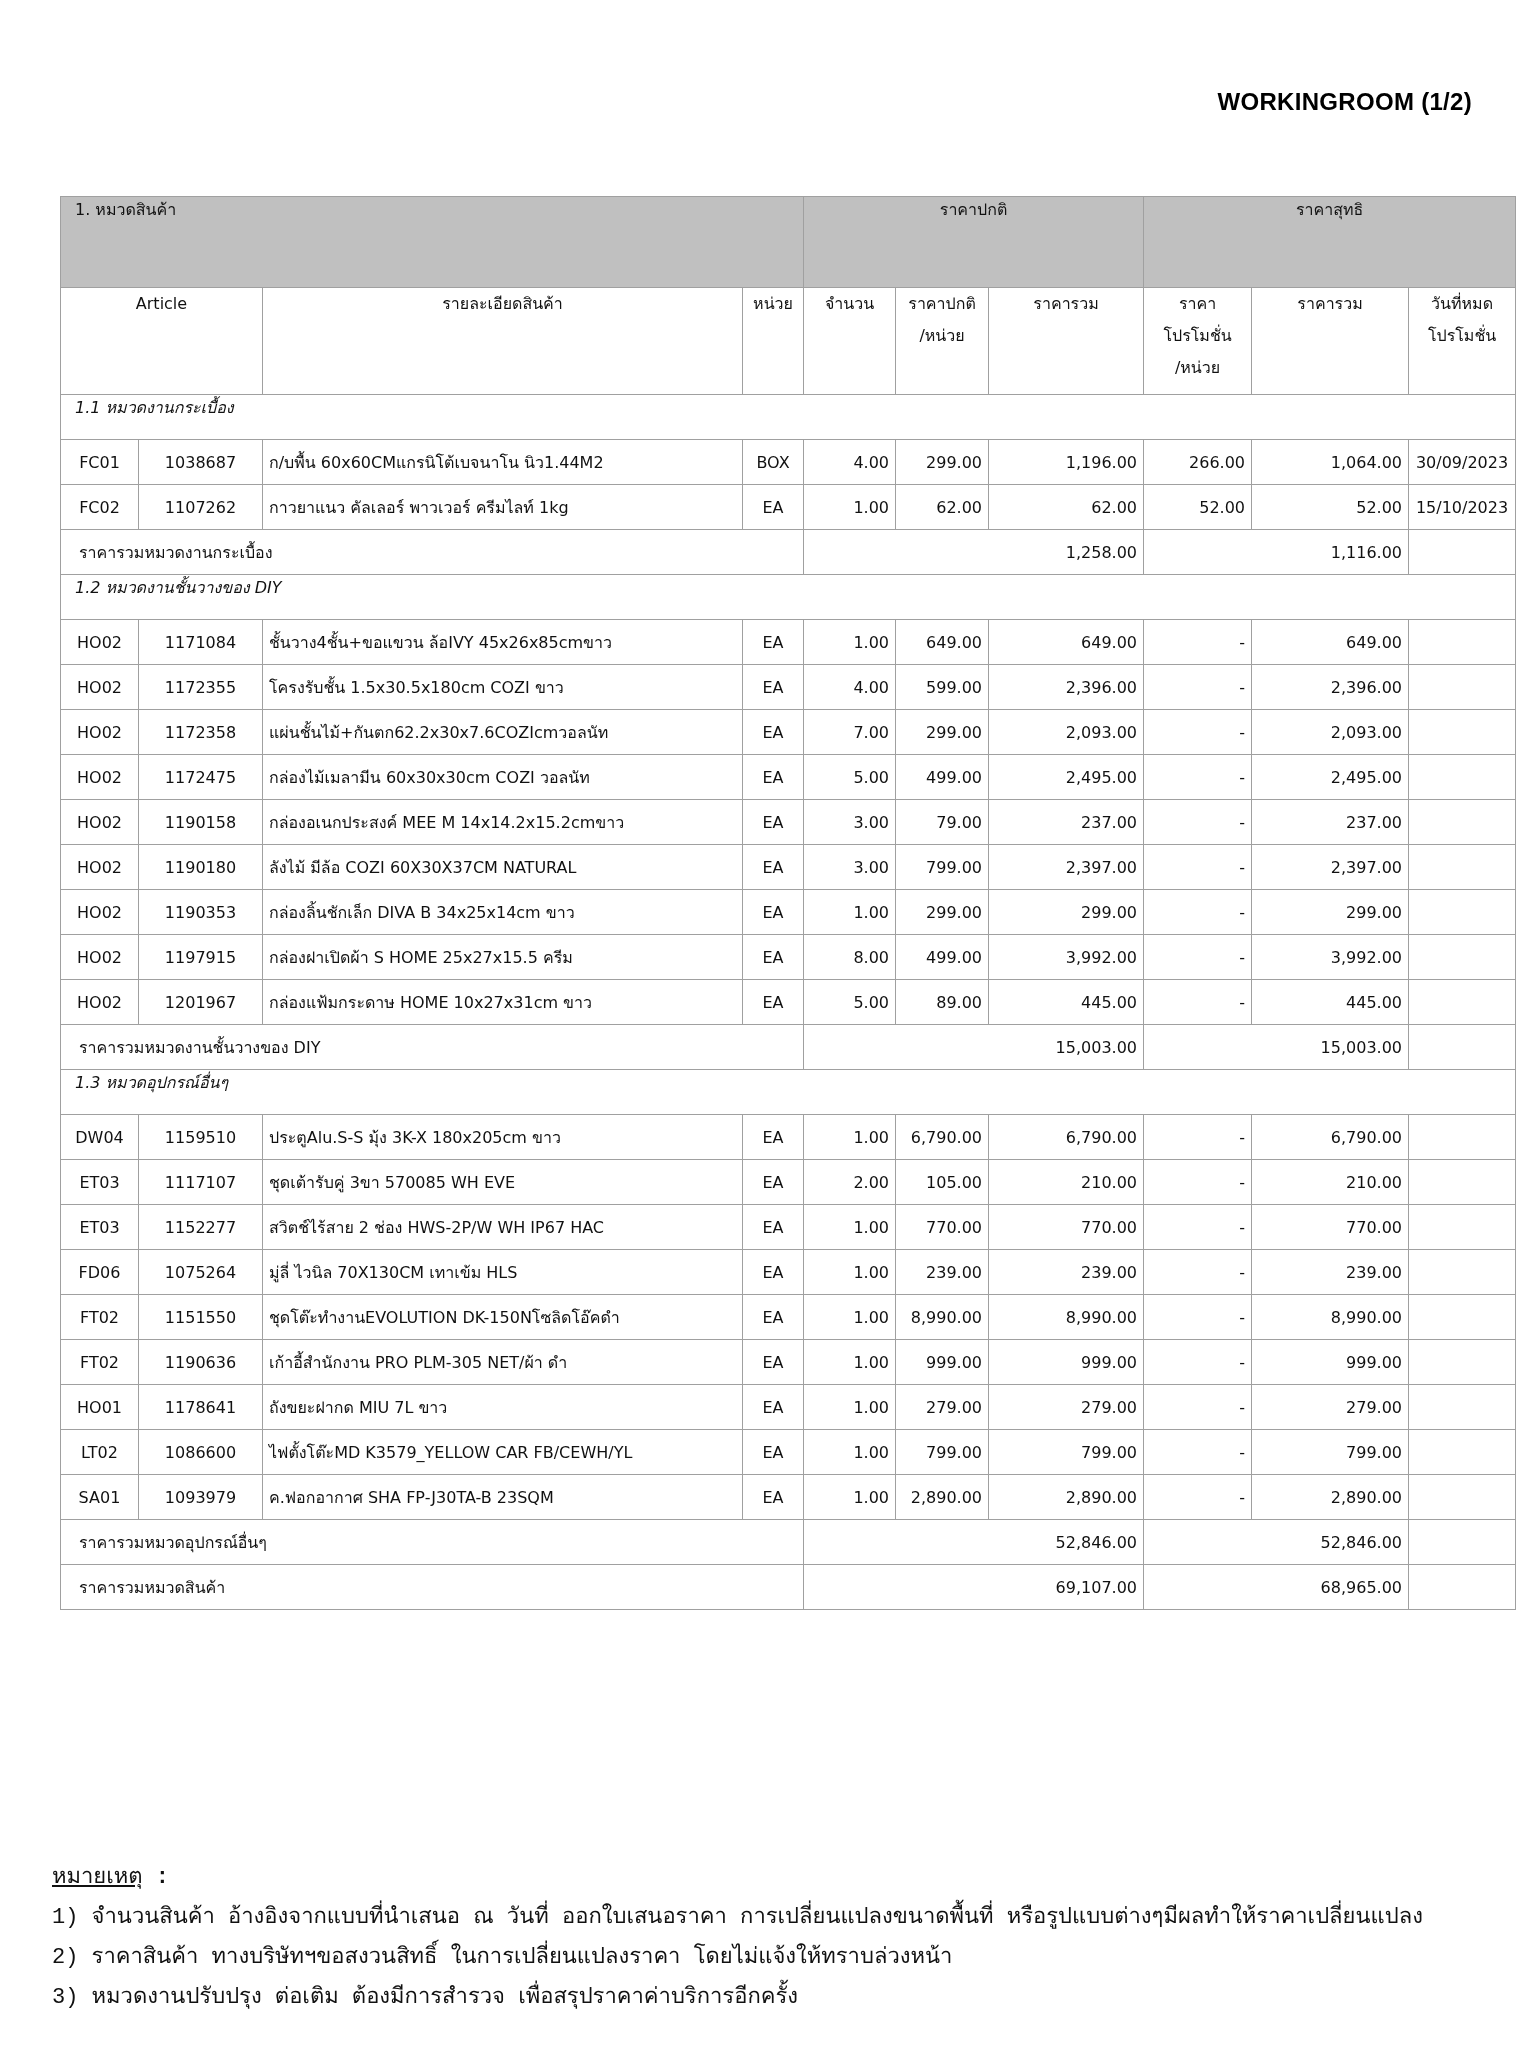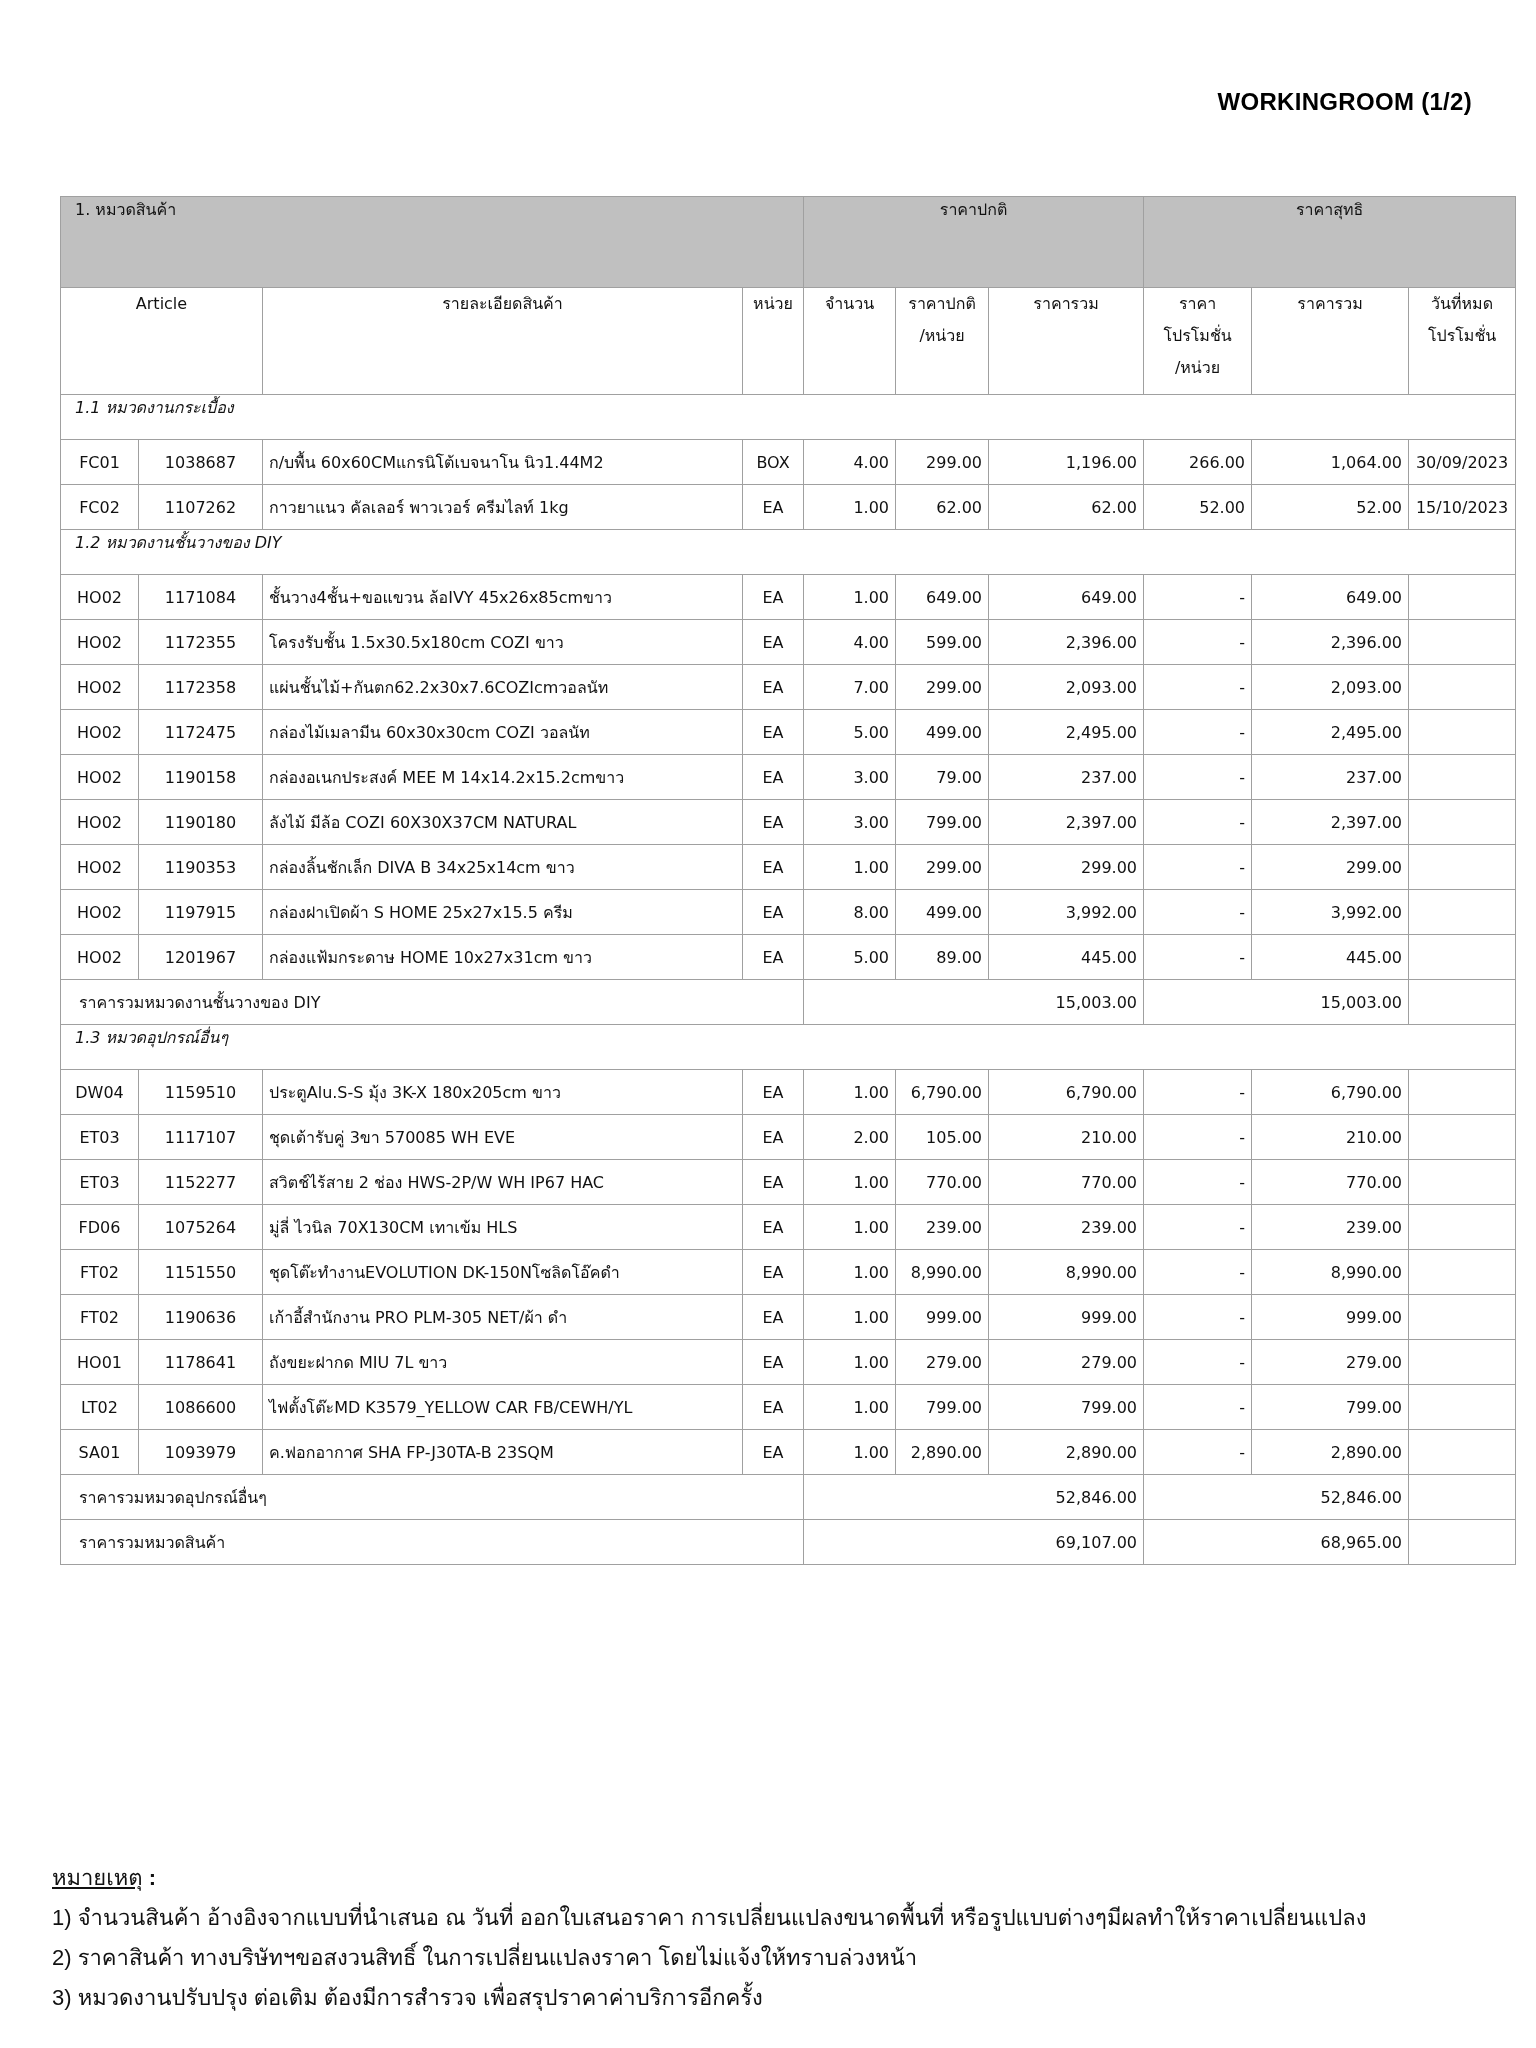--- a/index.html
+++ b/index.html
@@ -26,21 +26,21 @@
   .item-row td { height: 44px; vertical-align: middle; border-bottom: 2px solid #222; }
   .sub-row td { height: 44px; vertical-align: middle; border-bottom: 2px solid #222; }
   .grand-row td { height: 44px; vertical-align: middle; }
   .c { text-align: center; }
   .r { text-align: right; }
   .l { text-align: left; margin-left: 44px; }
   .pad-sub { padding-left: 18px !important; }
   .pad-sec { padding-left: 14px !important; }
   .notes {
     position: absolute; left: 52px; top: 1858px; font-size: 22px; line-height: 40px;
-    font-family: Liberation Sans, sans-serif; color: #111;
+    font-family: Liberation Mono, monospace; color: #111;
   }
   .notes .notes-title { text-decoration: underline; }
   .notes .colon { font-weight: bold; }
 </style>
 </head>
 <body>
 
 <div class="page-title">WORKINGROOM (1/2)</div>
 
 <table class="quote">
@@ -93,20 +93,26 @@
         <td class="c">1107262</td>
         <td class="l">กาวยาแนว คัลเลอร์ พาวเวอร์ ครีมไลท์ 1kg</td>
         <td class="c">EA</td>
         <td class="r">1.00</td>
         <td class="r">62.00</td>
         <td class="r">62.00</td>
         <td class="r">52.00</td>
         <td class="r">52.00</td>
         <td class="c">15/10/2023</td>
       </tr>
+      <tr class="sub-row">
+        <td class="l pad-sub" colspan="4">ราคารวมหมวดงานกระเบื้อง</td>
+        <td class="r" colspan="3">1,258.00</td>
+        <td class="r" colspan="2">1,116.00</td>
+        <td></td>
+      </tr>
       <tr class="sec-row">
         <td class="l pad-sec" colspan="10">1.2 หมวดงานชั้นวางของ DIY</td>
       </tr>
       <tr class="item-row">
         <td class="c">HO02</td>
         <td class="c">1171084</td>
         <td class="l">ชั้นวาง4ชั้น+ขอแขวน ล้อIVY 45x26x85cmขาว</td>
         <td class="c">EA</td>
         <td class="r">1.00</td>
         <td class="r">649.00</td>

